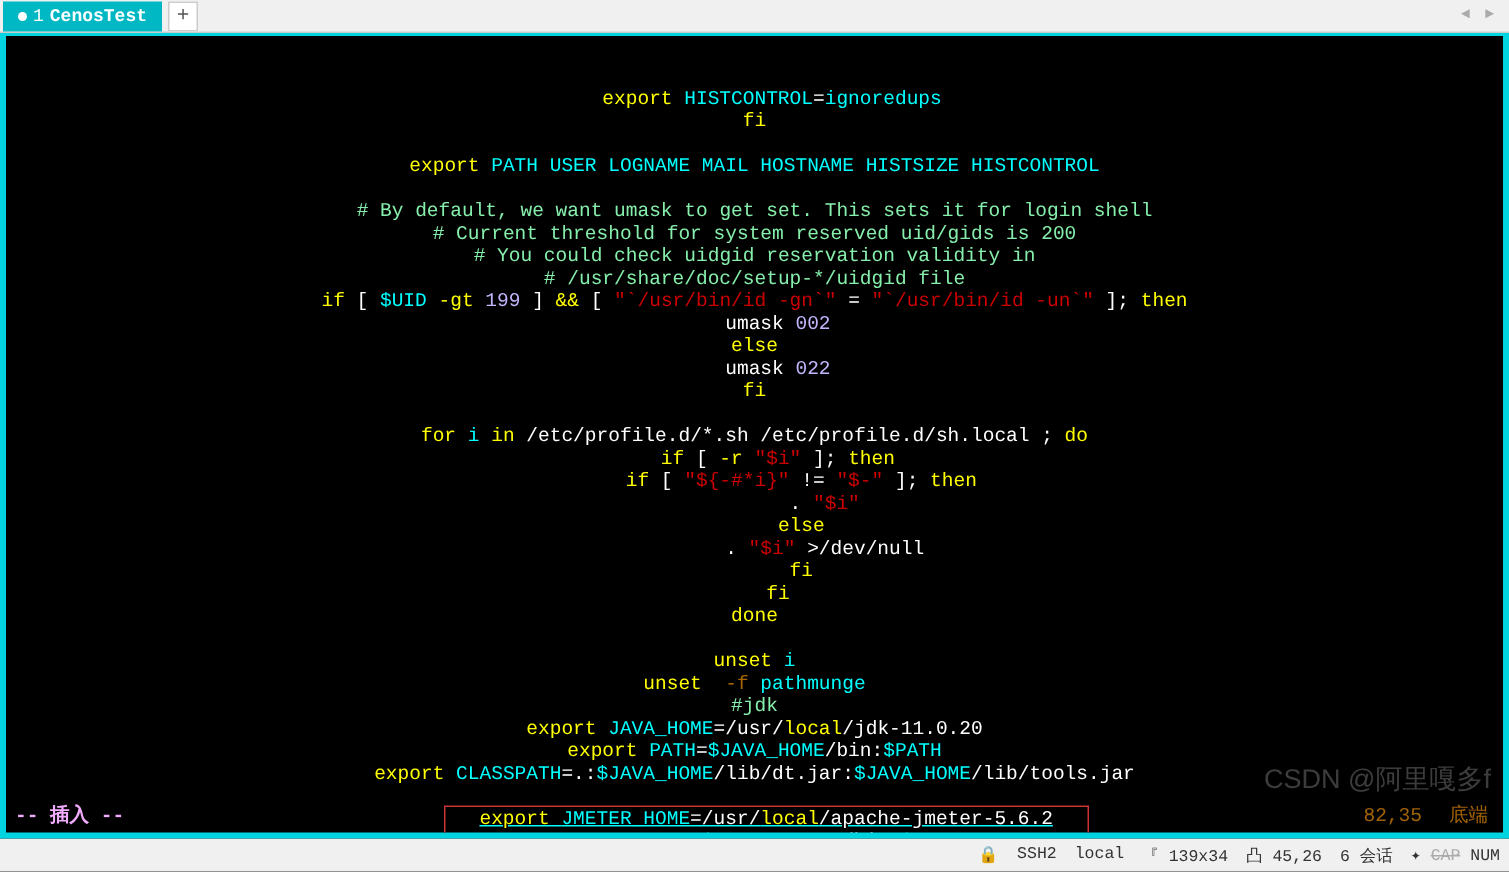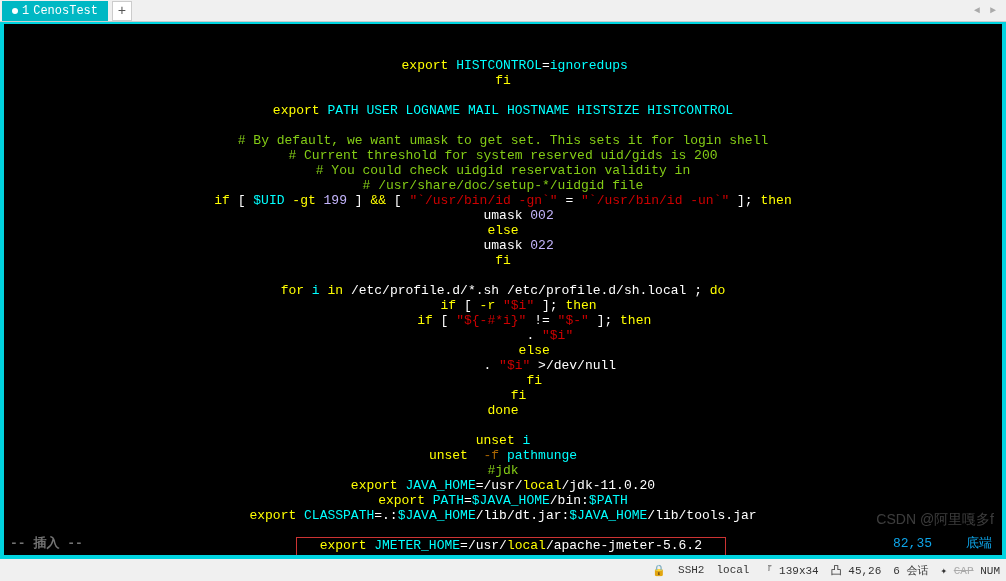--- a/index.html
+++ b/index.html
@@ -78,77 +78,78 @@
       overflow: hidden;
       text-align: center;
     }
     .line { min-height: 15px; }
     .c-cy { color: #00ffff; }
     .c-ye { color: #ffff00; }
     .c-wh { color: #ffffff; }
     .c-re { color: #cc0000; }
     .c-br { color: #aa6600; }
     .c-mg { color: #c4b5fd; }
-    .c-bl { color: #84cc16; }
+    .c-bl { color: #86efac; }
     .red-box {
       border: 1px solid #cc3333;
       padding: 0 2px;
       display: inline-block;
+      text-decoration: underline;
     }
     .cursor-block {
       background: #00ff00;
       display: inline-block;
       width: 8px;
       height: 13px;
       vertical-align: text-bottom;
     }
     .status-right {
       position: absolute;
       bottom: 4px;
       right: 10px;
-      color: #0ea5e9;
+      color: #a16207;
       display: flex;
-      gap: 34px;
+      gap: 18px;
     }
     .status-line {
       position: absolute;
       bottom: 4px;
       left: 6px;
-      color: #737373;
+      color: #f0abfc;
       font-weight: bold;
     }
     .footer {
       height: 22px;
       background: #f0f0f0;
       display: flex;
       align-items: center;
       font-size: 11px;
       color: #333;
       padding: 0 6px;
       gap: 12px;
     }
     .footer .spacer { flex: 1; }
     .watermark {
       position: absolute;
       right: 8px;
       bottom: 28px;
       color: rgba(200,200,200,0.3);
-      font-size: 14px;
+      font-size: 18px;
       font-family: sans-serif;
       pointer-events: none;
     }
   </style>
 </head>
 <body>
 
 <div class="tab-bar">
   <div class="tab">
     <span class="tab-dot"></span>
     <span>1</span>
-    <span style="font-weight:normal">CenosTest</span>
+    <span style="font-weight:bold">CenosTest</span>
   </div>
   <div class="new-tab">+</div>
   <div class="nav-arrows">
     <div class="nav-arrow">◄</div>
     <div class="nav-arrow">►</div>
   </div>
 </div>
 
 <div class="terminal">
   <div id="term-lines"><div class="line"><span class="c-ye">   export </span><span class="c-cy">HISTCONTROL</span><span class="c-wh">=</span><span class="c-cy">ignoredups</span></div><div class="line"><span class="c-ye">fi</span></div><div class="line"><span></span></div><div class="line"><span class="c-ye">export </span><span class="c-cy">PATH USER LOGNAME MAIL HOSTNAME HISTSIZE HISTCONTROL</span></div><div class="line"><span></span></div><div class="line"><span class="c-bl"># By default, we want umask to get set. This sets it for login shell</span></div><div class="line"><span class="c-bl"># Current threshold for system reserved uid/gids is 200</span></div><div class="line"><span class="c-bl"># You could check uidgid reservation validity in</span></div><div class="line"><span class="c-bl"># /usr/share/doc/setup-*/uidgid file</span></div><div class="line"><span class="c-ye">if </span><span class="c-wh">[ </span><span class="c-cy">$UID </span><span class="c-ye">-gt </span><span class="c-mg">199 </span><span class="c-wh">] </span><span class="c-ye">&amp;&amp; </span><span class="c-wh">[ </span><span class="c-re">"`/usr/bin/id -gn`"</span><span class="c-wh"> = </span><span class="c-re">"`/usr/bin/id -un`"</span><span class="c-wh"> ]; </span><span class="c-ye">then</span></div><div class="line"><span class="c-wh">    umask </span><span class="c-mg">002</span></div><div class="line"><span class="c-ye">else</span></div><div class="line"><span class="c-wh">    umask </span><span class="c-mg">022</span></div><div class="line"><span class="c-ye">fi</span></div><div class="line"><span></span></div><div class="line"><span class="c-ye">for </span><span class="c-cy">i </span><span class="c-ye">in </span><span class="c-wh">/etc/profile.d/*.sh /etc/profile.d/sh.local ; </span><span class="c-ye">do</span></div><div class="line"><span class="c-ye">    if </span><span class="c-wh">[ </span><span class="c-ye">-r </span><span class="c-re">"$i"</span><span class="c-wh"> ]; </span><span class="c-ye">then</span></div><div class="line"><span class="c-ye">        if </span><span class="c-wh">[ </span><span class="c-re">"${-#*i}"</span><span class="c-wh"> != </span><span class="c-re">"$-"</span><span class="c-wh"> ]; </span><span class="c-ye">then</span></div><div class="line"><span class="c-wh">            . </span><span class="c-re">"$i"</span></div><div class="line"><span class="c-ye">        else</span></div><div class="line"><span class="c-wh">            . </span><span class="c-re">"$i"</span><span class="c-wh"> &gt;/dev/null</span></div><div class="line"><span class="c-ye">        fi</span></div><div class="line"><span class="c-ye">    fi</span></div><div class="line"><span class="c-ye">done</span></div><div class="line"><span></span></div><div class="line"><span class="c-ye">unset </span><span class="c-cy">i</span></div><div class="line"><span class="c-ye">unset </span><span class="c-br"> -f </span><span class="c-cy">pathmunge</span></div><div class="line"><span class="c-bl">#jdk</span></div><div class="line"><span class="c-ye">export </span><span class="c-cy">JAVA_HOME</span><span class="c-wh">=/usr/</span><span class="c-ye">local</span><span class="c-wh">/jdk-11.0.20</span></div><div class="line"><span class="c-ye">export </span><span class="c-cy">PATH</span><span class="c-wh">=</span><span class="c-cy">$JAVA_HOME</span><span class="c-wh">/bin:</span><span class="c-cy">$PATH</span></div><div class="line"><span class="c-ye">export </span><span class="c-cy">CLASSPATH</span><span class="c-wh">=.:</span><span class="c-cy">$JAVA_HOME</span><span class="c-wh">/lib/dt.jar:</span><span class="c-cy">$JAVA_HOME</span><span class="c-wh">/lib/tools.jar</span></div></div>

